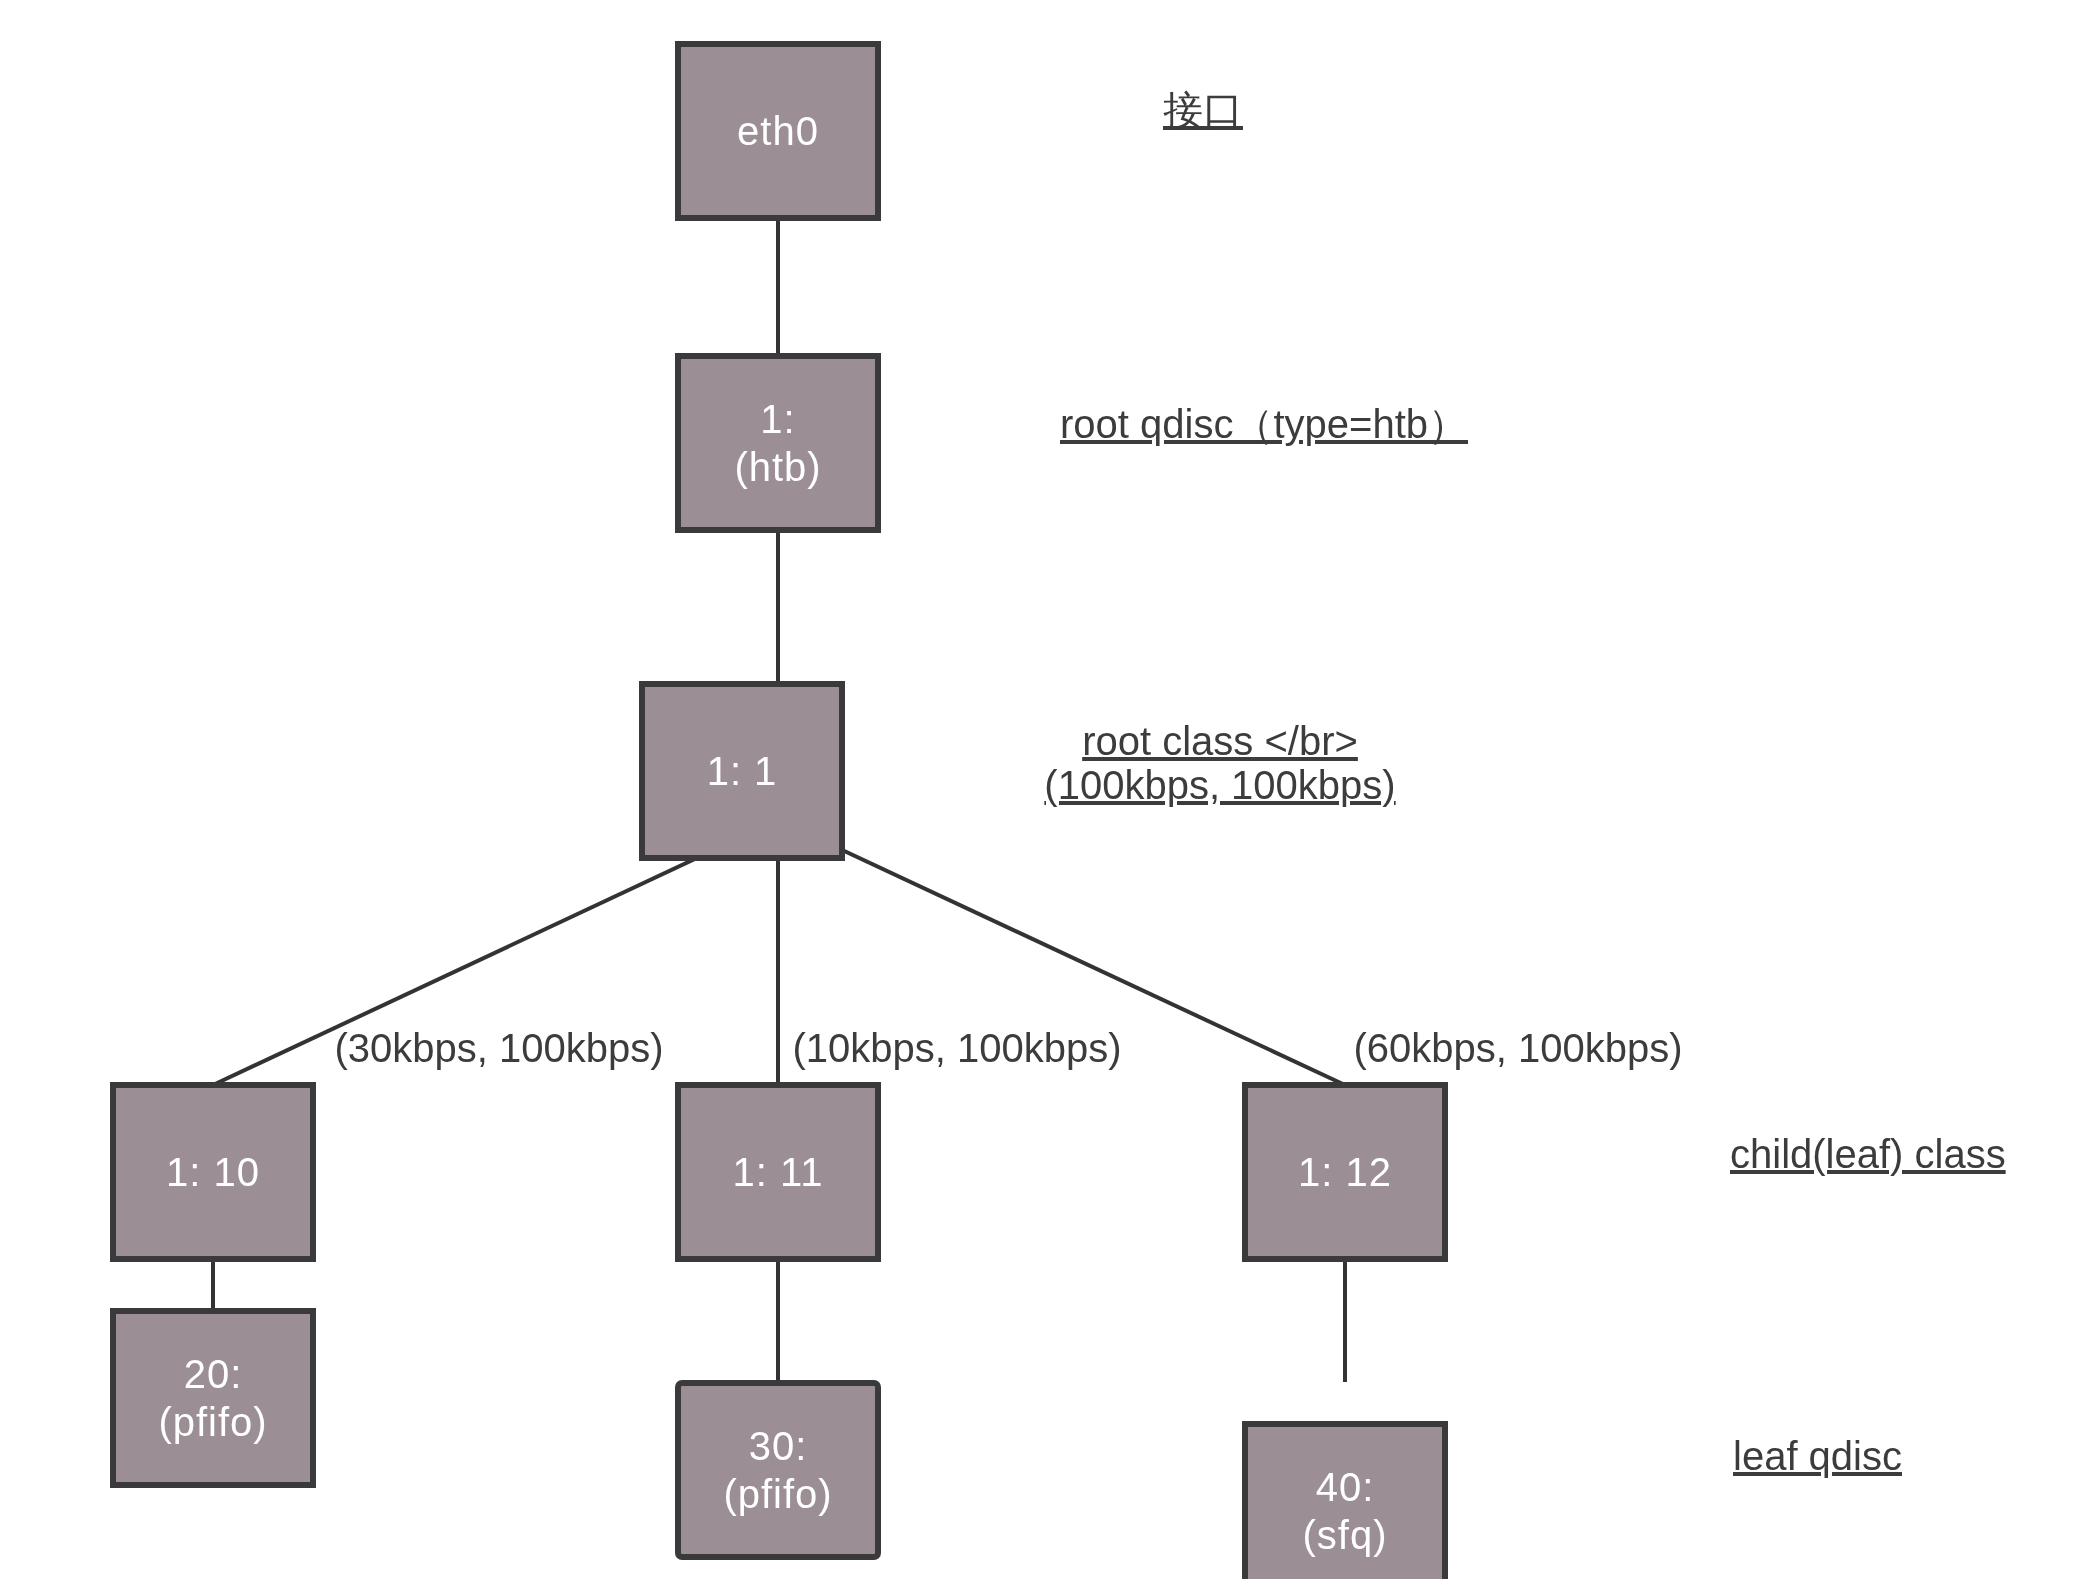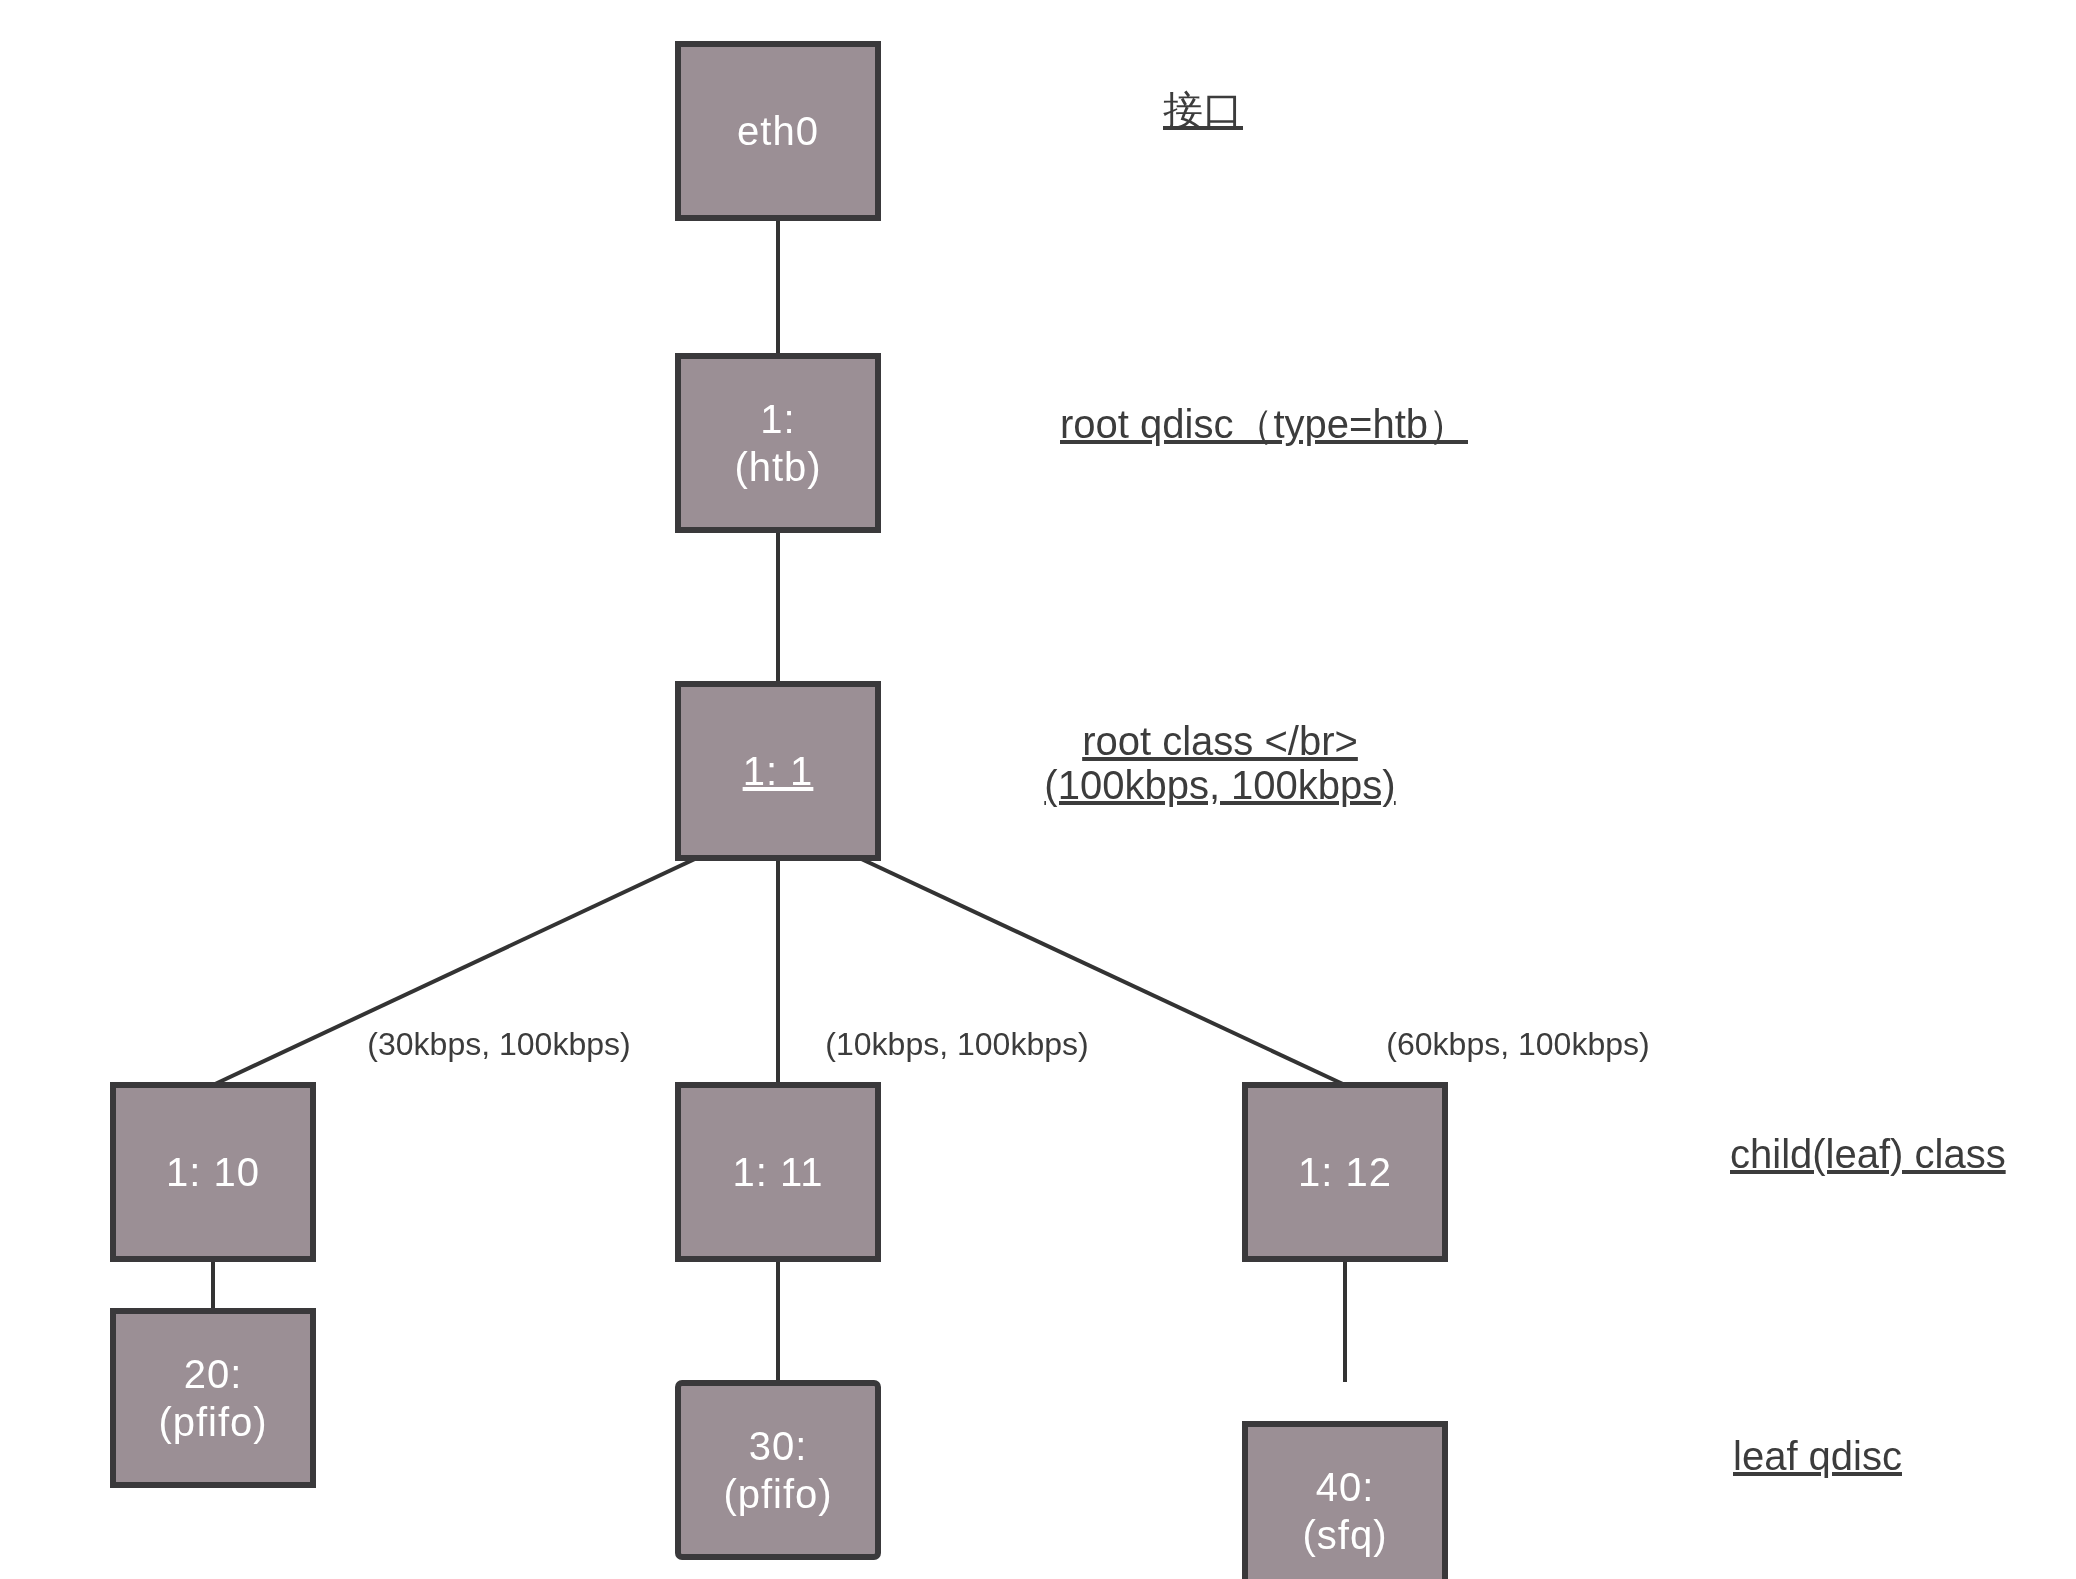--- a/index.html
+++ b/index.html
@@ -43,21 +43,21 @@
     font-size:40px;font-weight:400;
     white-space:nowrap;
     line-height:44px;
     text-decoration:underline;
   }
   .annotation.centered{text-align:center;}
   .edge-label{
     position:absolute;
     width:330px;
     color:var(--label-text);
-    font-size:32px;font-weight:400;
+    font-size:40px;font-weight:400;
     text-align:center;
     white-space:nowrap;
   }
 </style>
 </head>
 <body>
 
 <div class="canvas">
 
   <svg class="connector-layer" viewBox="0 0 2076 1579" xmlns="http://www.w3.org/2000/svg">
@@ -66,21 +66,21 @@
     <line x1="778" y1="820" x2="213" y2="1085"></line>
     <line x1="778" y1="820" x2="778" y2="1085"></line>
     <line x1="778" y1="820" x2="1345" y2="1085"></line>
     <line x1="213" y1="1222" x2="213" y2="1382"></line>
     <line x1="778" y1="1222" x2="778" y2="1382"></line>
     <line x1="1345" y1="1222" x2="1345" y2="1382"></line>
   </svg>
 
   <div class="node" style="left:675px;top:41px;">eth0</div>
   <div class="node" style="left:675px;top:353px;">1:<br>(htb)</div>
-  <div class="node" style="left:675px;top:681px;text-decoration:underline;">1: 1</div>
+  <div class="node" style="left:639px;top:681px;">1: 1</div>
   <div class="node" style="left:110px;top:1082px;">1: 10</div>
   <div class="node" style="left:675px;top:1082px;">1: 11</div>
   <div class="node" style="left:1242px;top:1082px;">1: 12</div>
   <div class="node" style="left:110px;top:1308px;">20:<br>(pfifo)</div>
   <div class="node" style="left:675px;top:1380px;border-radius:7px;">30:<br>(pfifo)</div>
   <div class="node" style="left:1242px;top:1380px;margin-top:41px;">40:<br>(sfq)</div>
 
   <div class="annotation" style="left:1163px;top:88px;">接口</div>
   <div class="annotation" style="left:1060px;top:402px;">root qdisc（type=htb）</div>
   <div class="annotation centered" style="left:1030px;top:702px;width:380px;margin-top:17px;">root class &lt;/br&gt;<br>(100kbps, 100kbps)</div>

